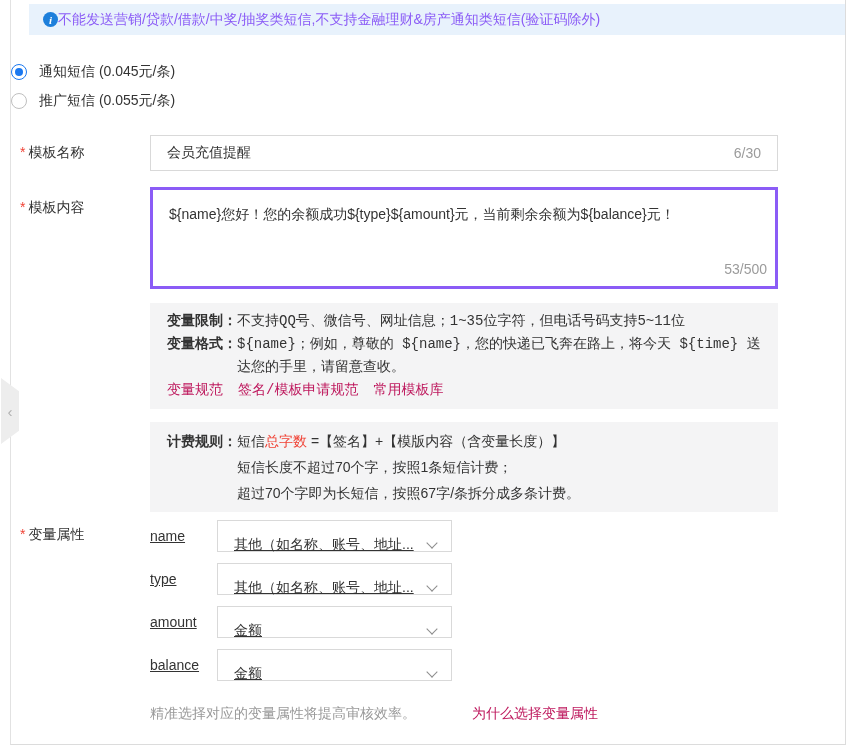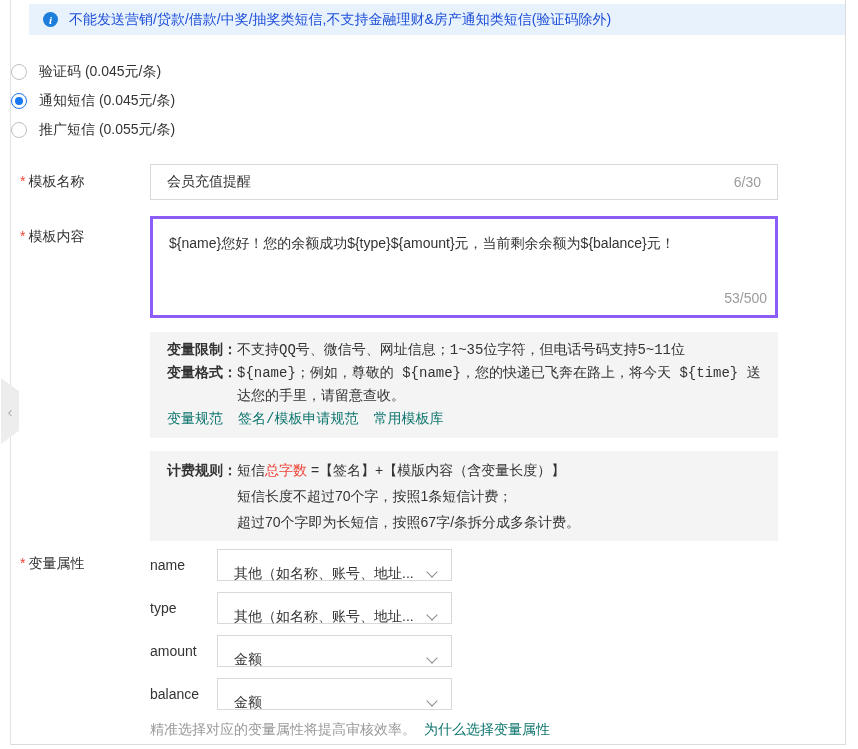--- a/index.html
+++ b/index.html
@@ -10,21 +10,21 @@
   
   .collapse-tab { position:absolute; left:-10px; top:378px; width:18px; height:66px; background:#ededed;
     clip-path:polygon(0 0,100% 20%,100% 80%,0 100%); display:flex; align-items:center; justify-content:center;
     color:#b0b0b0; font-size:15px; cursor:pointer; }
 
   
   .banner { margin:4px 0 0 18px; width:816px; height:31px; background:#e8f2fc; display:flex; align-items:center;
     padding-left:14px; }
   .info-icon { width:15px; height:15px; border-radius:50%; background:#1d7fdb; color:#fff; font-size:11px; font-weight:bold;
     display:inline-flex; align-items:center; justify-content:center; flex:0 0 auto; font-family:"Liberation Serif",serif; font-style:italic; }
-  .banner-text { margin-left:11px; color:#1d4ed8; }
+  .banner-text { color:#8b5cf6; }
 
   
   .form { margin-top:22px; }
   .frow { display:flex; }
   .label-col { width:139px; padding-left:9px; flex:0 0 139px; }
   .star { color:#f04134; margin-right:3px; }
   .flabel { color:#333; }
 
   
   .radio-row { display:flex; align-items:center; height:29px; cursor:pointer; }
@@ -46,63 +46,57 @@
   .textarea-box { width:628px; height:102px; border:3px solid #8b5cf6; background:#fff; position:relative;
     padding:13px 16px; line-height:22px; cursor:text; }
   .textarea-box .counter { position:absolute; right:8px; bottom:6px; }
 
   
   .tipbox { margin:14px 0 0 139px; width:628px; background:#f4f4f5; padding:7px 17px 7px 17px; line-height:23px;font-family:Liberation Mono, monospace; }
   .tip-line { display:flex; }
   .tip-label { font-weight:bold; white-space:nowrap; }
   .tip-text { flex:1; }
   .tip-links { display:flex; gap:15px; }
-  .link { color:#0f766e; cursor:pointer; }
+  .link { color:#be185d; cursor:pointer; }
 
   .billbox { margin:13px 0 0 139px; width:628px; background:#f4f4f5; padding:6px 17px; line-height:26px; }
   .red { color:#f04134; }
 
   
   .row-vars { margin-top:8px; }
   .row-vars .label-col { padding-top:6px; }
   .var-rows { display:flex; flex-direction:column; gap:11px; }
-  .var-row { display:flex; align-items:center; }
+  .var-row { display:flex; align-items:center;text-decoration:underline; }
   .var-name { width:67px; flex:0 0 67px; }
   .select { width:235px; height:32px; border:1px solid #d9d9d9; background:#fff; display:flex; align-items:center;
     justify-content:space-between; padding:17px 15px 0 16px; cursor:pointer; }
   .select-value { overflow:hidden; white-space:nowrap; }
   .chev { width:8px; height:8px; border-right:1.5px solid #8c8c8c; border-bottom:1.5px solid #8c8c8c;
     transform:rotate(45deg); margin-top:-4px; flex:0 0 auto; }
-  .var-hint { margin-top:11px; display:flex; color:#999; }
+  .var-hint { margin-top:24px; display:flex; color:#999;gap:48px; }
   .var-hint .link { margin-left:8px; }
 </style>
 </head>
 <body>
 
 <div class="container">
 
   <div class="collapse-tab">
     <span>‹</span>
   </div>
 
   <div class="banner">
     <span class="info-icon">i</span>
     <span class="banner-text">不能发送营销/贷款/借款/中奖/抽奖类短信,不支持金融理财&amp;房产通知类短信(验证码除外)</span>
   </div>
 
   <div class="form">
 
     <div class="frow">
       <div class="field-col">
-        <div class="radio-row">
-          <span class="radio">
-              <span class="dot"></span>
-            </span>
-          <span class="radio-label">验证码 (0.045元/条)</span>
-        </div>
         <div class="radio-row">
           <span class="radio selected">
               <span class="dot"></span>
             </span>
           <span class="radio-label">通知短信 (0.045元/条)</span>
         </div>
         <div class="radio-row">
           <span class="radio">
               <span class="dot"></span>
             </span>

